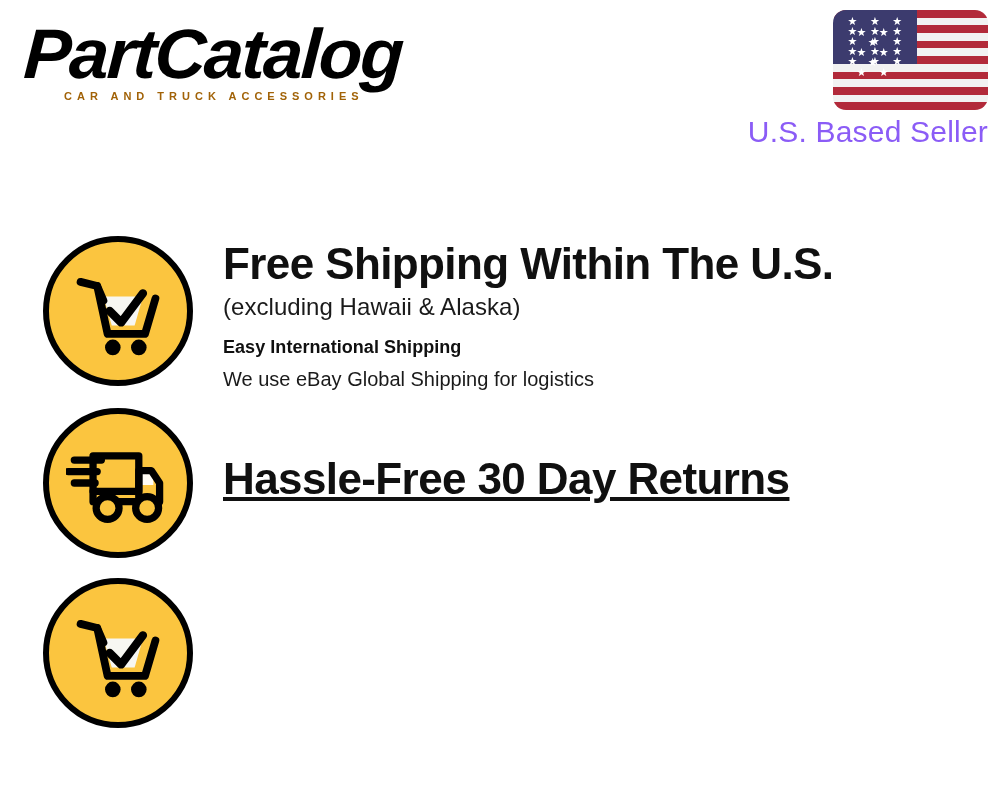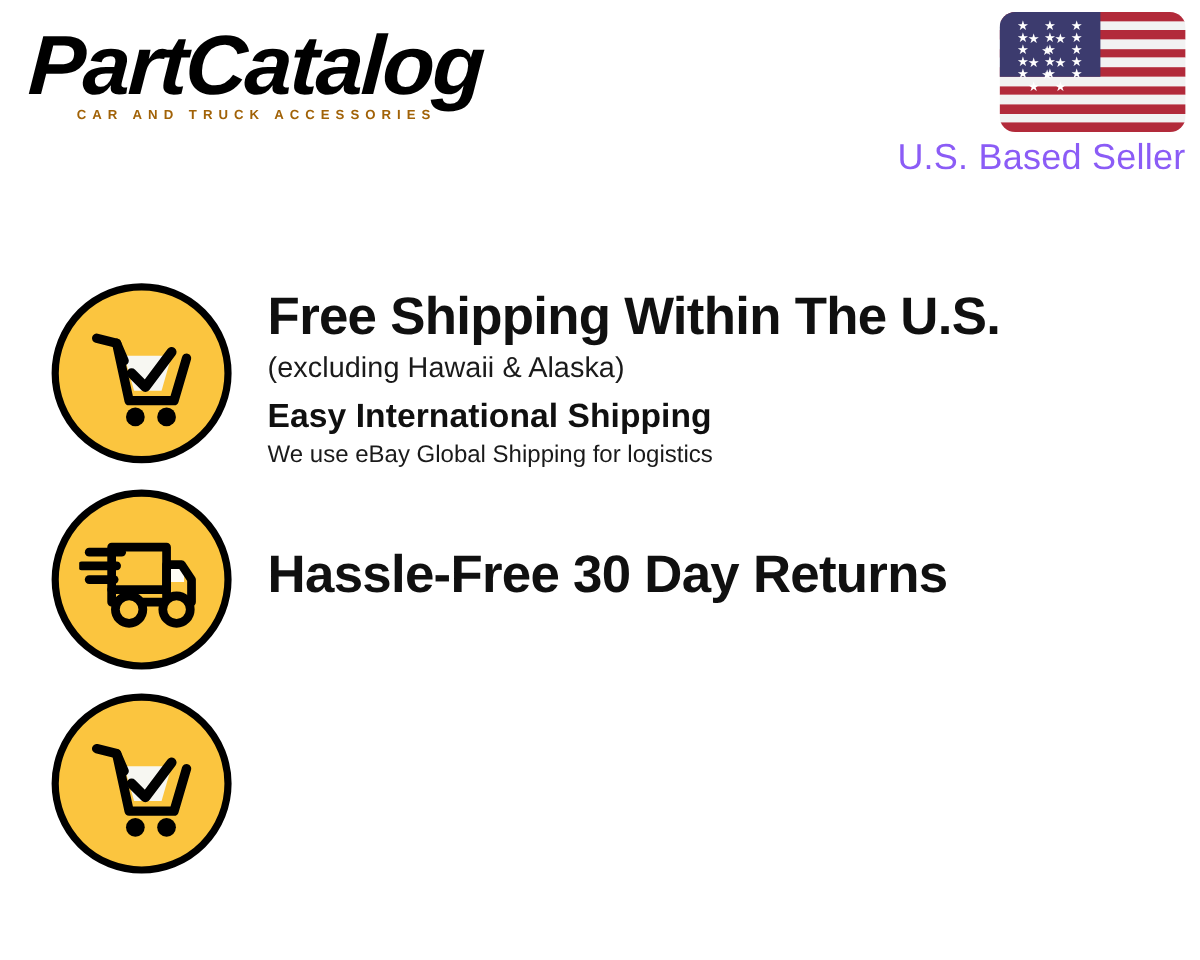--- a/index.html
+++ b/index.html
@@ -168,39 +168,40 @@
   }
   .feature-sub {
     font-size: 24px;
     line-height: 34px;
     font-weight: 400;
     color: #1a1a1a;
     letter-spacing: 0.05px;
     white-space: nowrap;
   }
   .feature-sub-bold {
-    font-size: 28px;
+    font-size: 18px;
     line-height: 32px;
     font-weight: 700;
     color: #101010;
     letter-spacing: 0.05px;
     margin-top: 7px;
     white-space: nowrap;
   }
   .feature-sub-last {
     font-size: 20px;
     line-height: 32px;
     font-weight: 400;
     color: #1a1a1a;
     white-space: nowrap;
   }
   
   #feature-row-1 .feature-text,
   #feature-row-2 .feature-text {
     padding-top: 45px;
+    text-decoration: underline;
   }
 </style>
 </head>
 <body>
 
 <div id="header">
 
   <div id="brand-logo">
     <span id="brand-wordmark">PartCatalog</span>
     <span id="brand-tagline">CAR AND TRUCK ACCESSORIES</span>

